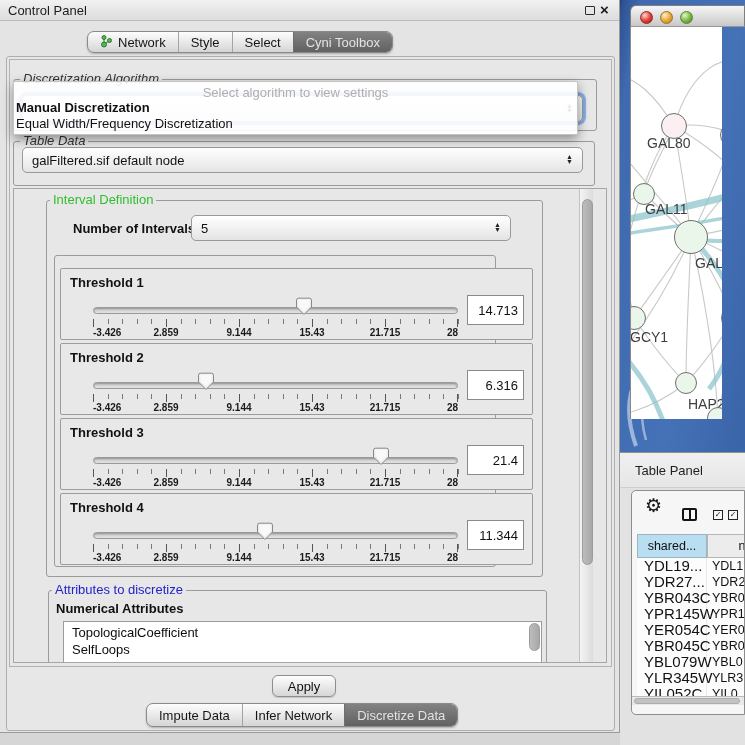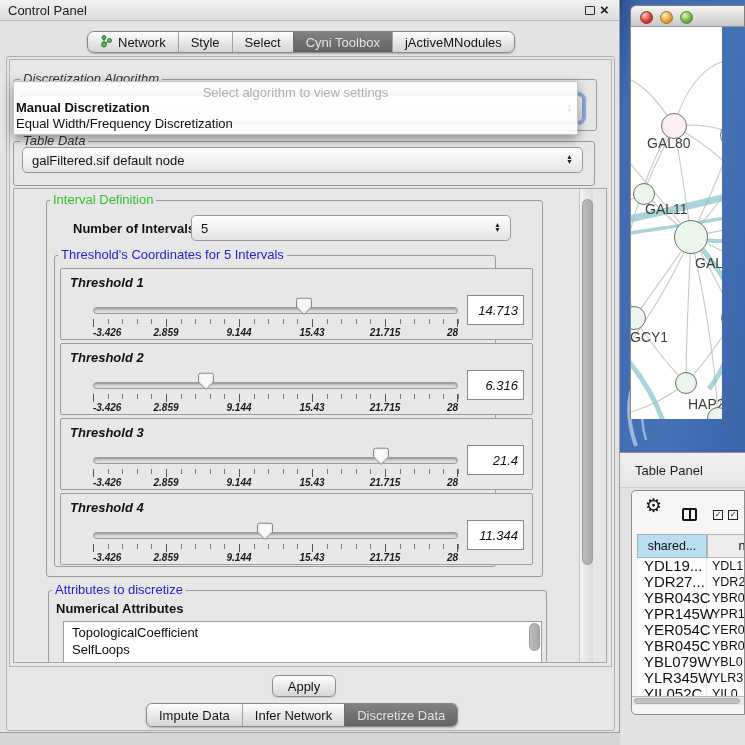--- a/index.html
+++ b/index.html
@@ -13,21 +13,21 @@
   #cp-title { left:8px; top:3px; font-size:13px; color:#1c1c1c; }
   #float-ic { left:585px; top:6px; width:10px; height:9px; border:1.5px solid #2a2a2a; border-radius:1px; }
   #close-ic { left:600px; top:1px; font-size:15px; font-weight:bold; color:#1a1a1a; }
 
   
   .seg { display:flex; border:1px solid #8a8a8a; border-radius:7px; overflow:hidden; background:linear-gradient(#fdfdfd,#d5d5d5); box-shadow:0 1px 2px rgba(0,0,0,.25); }
   .seg-item { display:flex; align-items:center; gap:5px; padding:0 12px; font-size:13px; color:#151515; border-left:1px solid #a3a3a3; white-space:nowrap; }
   .seg-item:first-child { border-left:none; }
   .seg-item.selected { background:linear-gradient(#828282,#616161); color:#e3e3e3; border-left-color:#6e6e6e; }
   #top-tabs { left:87px; top:31px; height:22px; }
-  #bottom-tabs { left:146px; top:703px; height:24px;border-radius:6px; }
+  #bottom-tabs { left:146px; top:703px; height:24px; }
 
   
   #panelA { left:6px; top:56px; width:609px; height:675px; border:1px solid #aeaeae; border-radius:3px; background:#e7e7e7; }
   #panelB { left:9px; top:59px; width:603px; height:608px; border:1px solid #b3b3b3; background:#e7e7e7; }
 
   .groupbox { border:1px solid #9b9b9b; border-radius:3px; }
   .grouptitle { position:absolute; font-size:13px; line-height:14px; background:#e7e7e7; padding:0 3px; white-space:nowrap; }
   .gt-gray { color:#333;font-style:italic; } .gt-green { color:#2fbe2f; } .gt-blue { color:#2222cc; }
 
   .combo { display:flex; align-items:center; border:1px solid #999; border-radius:5px; background:linear-gradient(#ffffff,#e4e4e4); box-shadow:inset 0 1px 0 #fff; font-size:13px; padding:0 9px; }
@@ -122,23 +122,20 @@
     </div>
     <div class="seg-item">
         <span>Style</span>
       </div>
     <div class="seg-item">
         <span>Select</span>
       </div>
     <div class="seg-item selected">
         <span>Cyni Toolbox</span>
       </div>
-    <div class="seg-item">
-        <span>jActiveMNodules</span>
-      </div>
   </div>
 
   <div class="abs" id="panelA"></div>
   <div class="abs" id="panelB"></div>
 
   <div class="abs groupbox" style="left:13px;top:79px;width:584px;height:52px;"></div>
   <div class="grouptitle gt-gray" style="left:20px;top:72px;">Discretization Algorithm</div>
   <div class="abs combo focusring" style="left:22px;top:95px;width:561px;height:27px;">
     <span class="updn">
         <span>▲</span>
@@ -163,21 +160,21 @@
 
     <div class="abs" style="left:59px;top:32px;font-size:13px;font-weight:bold;">Number of Intervals</div>
     <div class="abs combo" style="left:177px;top:26px;width:320px;height:26px;">
       <span>5</span>
       <span class="updn">
           <span>▲</span>
           <span>▼</span>
         </span>
     </div>
 
-    <div class="abs groupbox" id="thresholds-box" style="left:40px;top:66px;width:442px;height:312px;font-style:italic;">
+    <div class="abs groupbox" id="thresholds-box" style="left:40px;top:66px;width:442px;height:312px;">
   <div class="th-panel" style="top: 12px;">
     <div class="th-label">Threshold 1</div>
     <div class="slider">
       <div class="track"></div>
       <div class="ticks"></div>
       <div class="majors">
         <i style="left:0;"></i>
               <i style="left:20%;"></i>
               <i style="left:40%;"></i>
               <i style="left:60%;"></i>
@@ -280,21 +277,20 @@
               <b class="last" style="right:0;">28</b>
       </div>
       <svg class="thumb" width="17" height="19" viewBox="0 0 17 19" style="left: 47%;">
         <path d="M3,1.2 h11 q2,0 2,2 v6.8 l-7.5,7.5 l-7.5,-7.5 v-6.8 q0,-2 2,-2 z" fill="#eeeeee" stroke="#878787" stroke-width="1"></path>
         <path d="M4,2.5 h9 q1,0 1,1 v5.5 l-5.5,5.5 l-5.5,-5.5 v-5.5 q0,-1 1,-1 z" fill="#ffffff" opacity="0.65"></path>
       </svg>
     </div>
     <div class="th-value">11.344</div>
   </div>
 </div>
-    <div class="grouptitle gt-blue" style="left:44px;top:59px;">Threshold's Coordinates for 5 Intervals</div>
 
     <div class="abs groupbox" style="left:34px;top:401px;width:499px;height:74px;"></div>
     <div class="grouptitle gt-blue" style="left:38px;top:394px;">Attributes to discretize</div>
     <div class="abs" style="left:42px;top:412px;font-size:13px;font-weight:bold;">Numerical Attributes</div>
     <div class="abs" id="attr-list" style="left:49px;top:432px;">
         <div class="list-item">TopologicalCoefficient</div>
         <div class="list-item">SelfLoops</div>
         <div class="list-item">BetweennessCentrality</div>
       </div>
     <div class="abs scroll-thumb" style="left:515px;top:434px;width:11px;height:28px;"></div>

